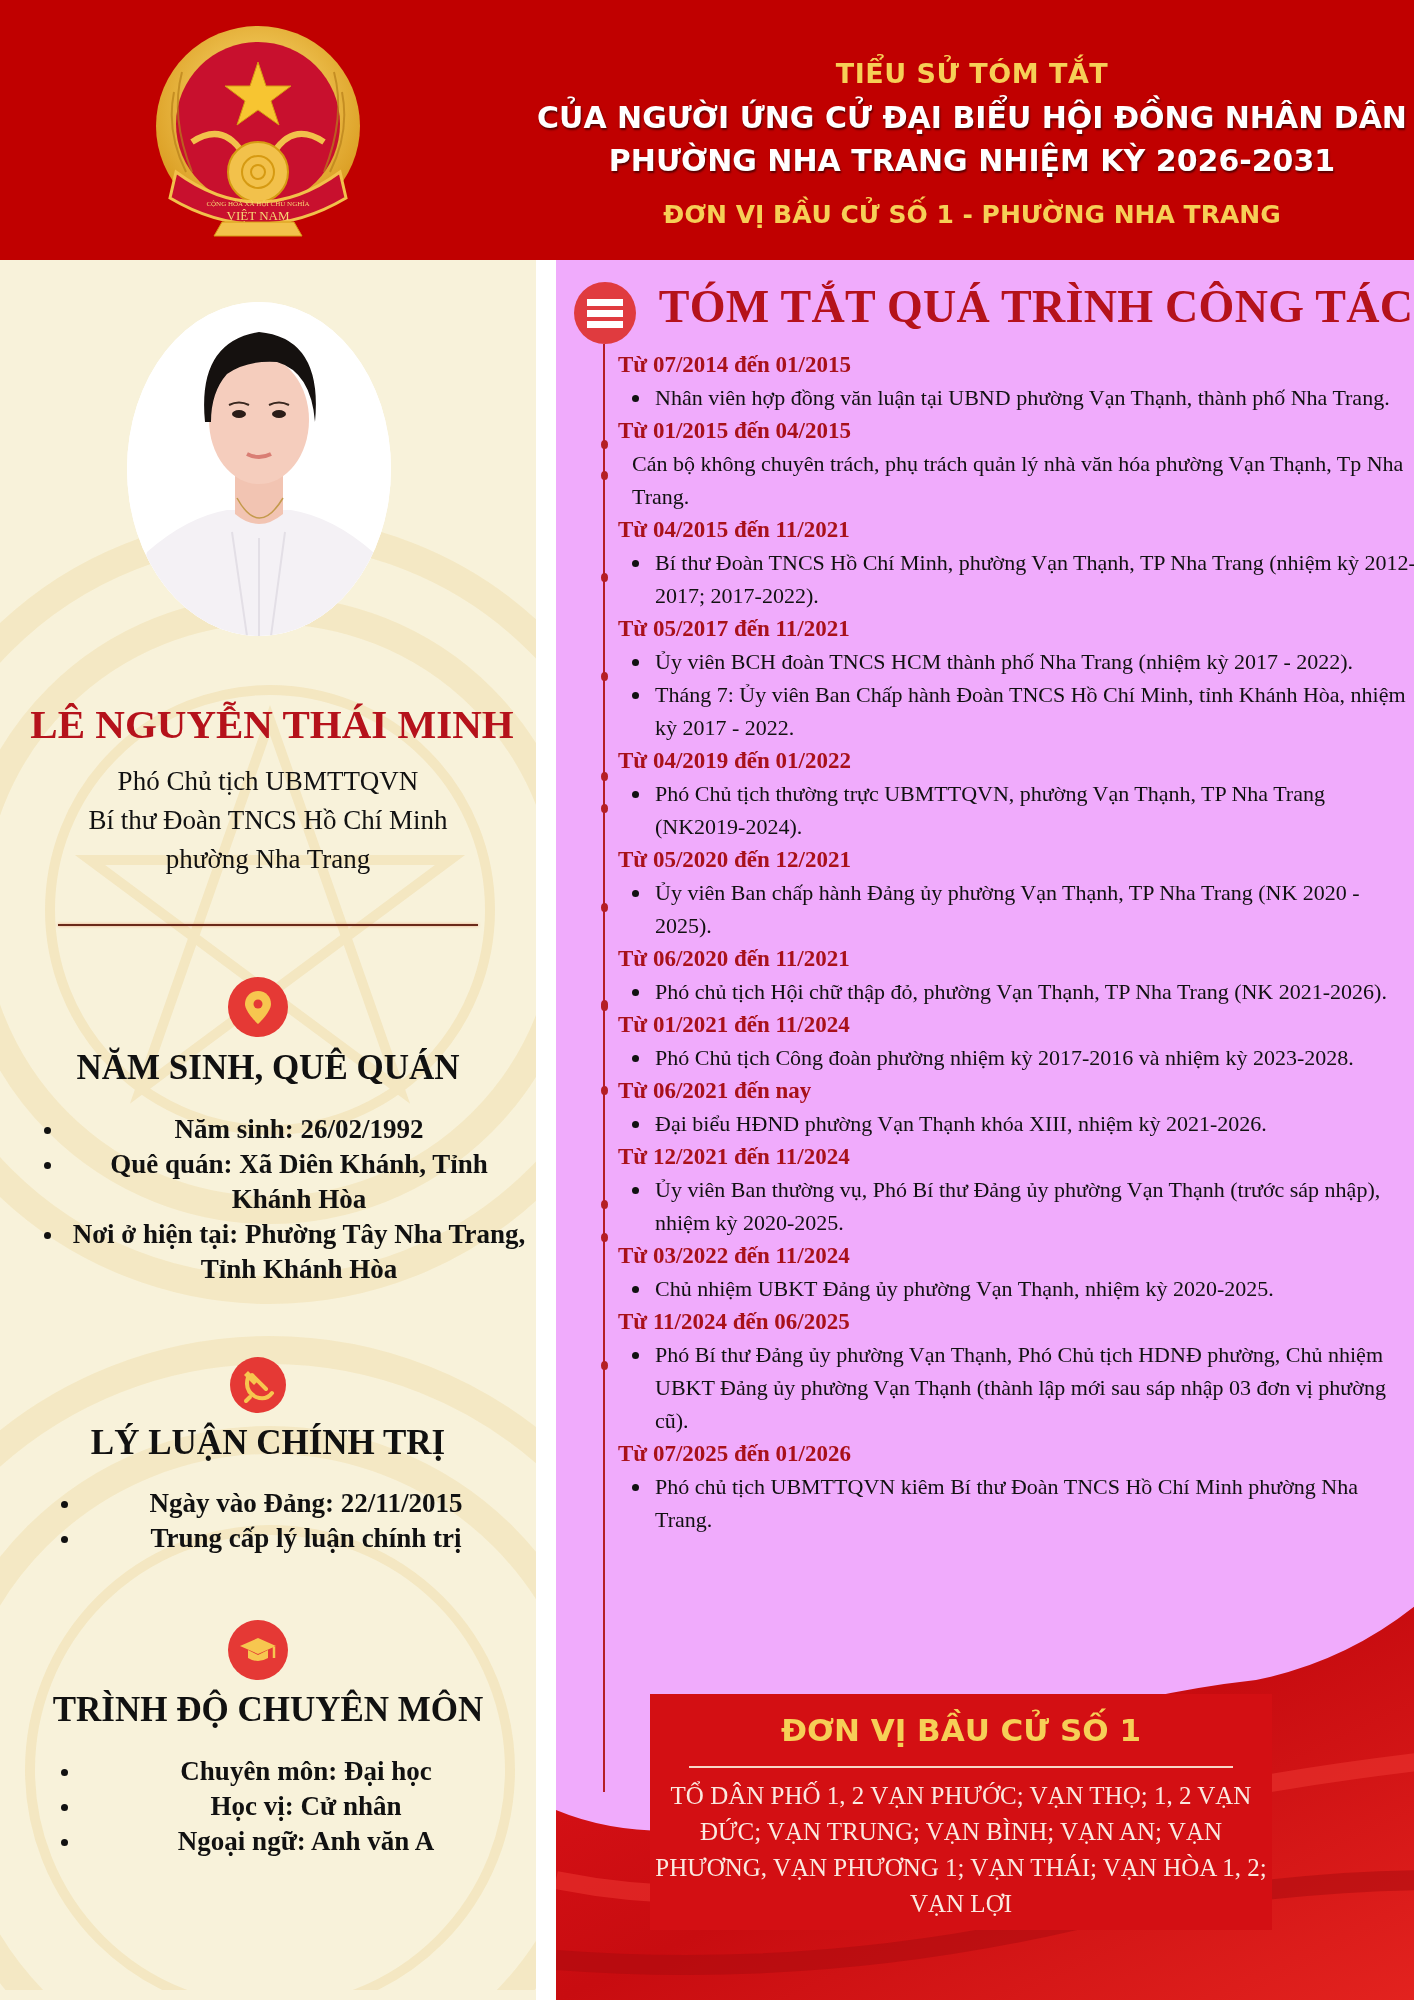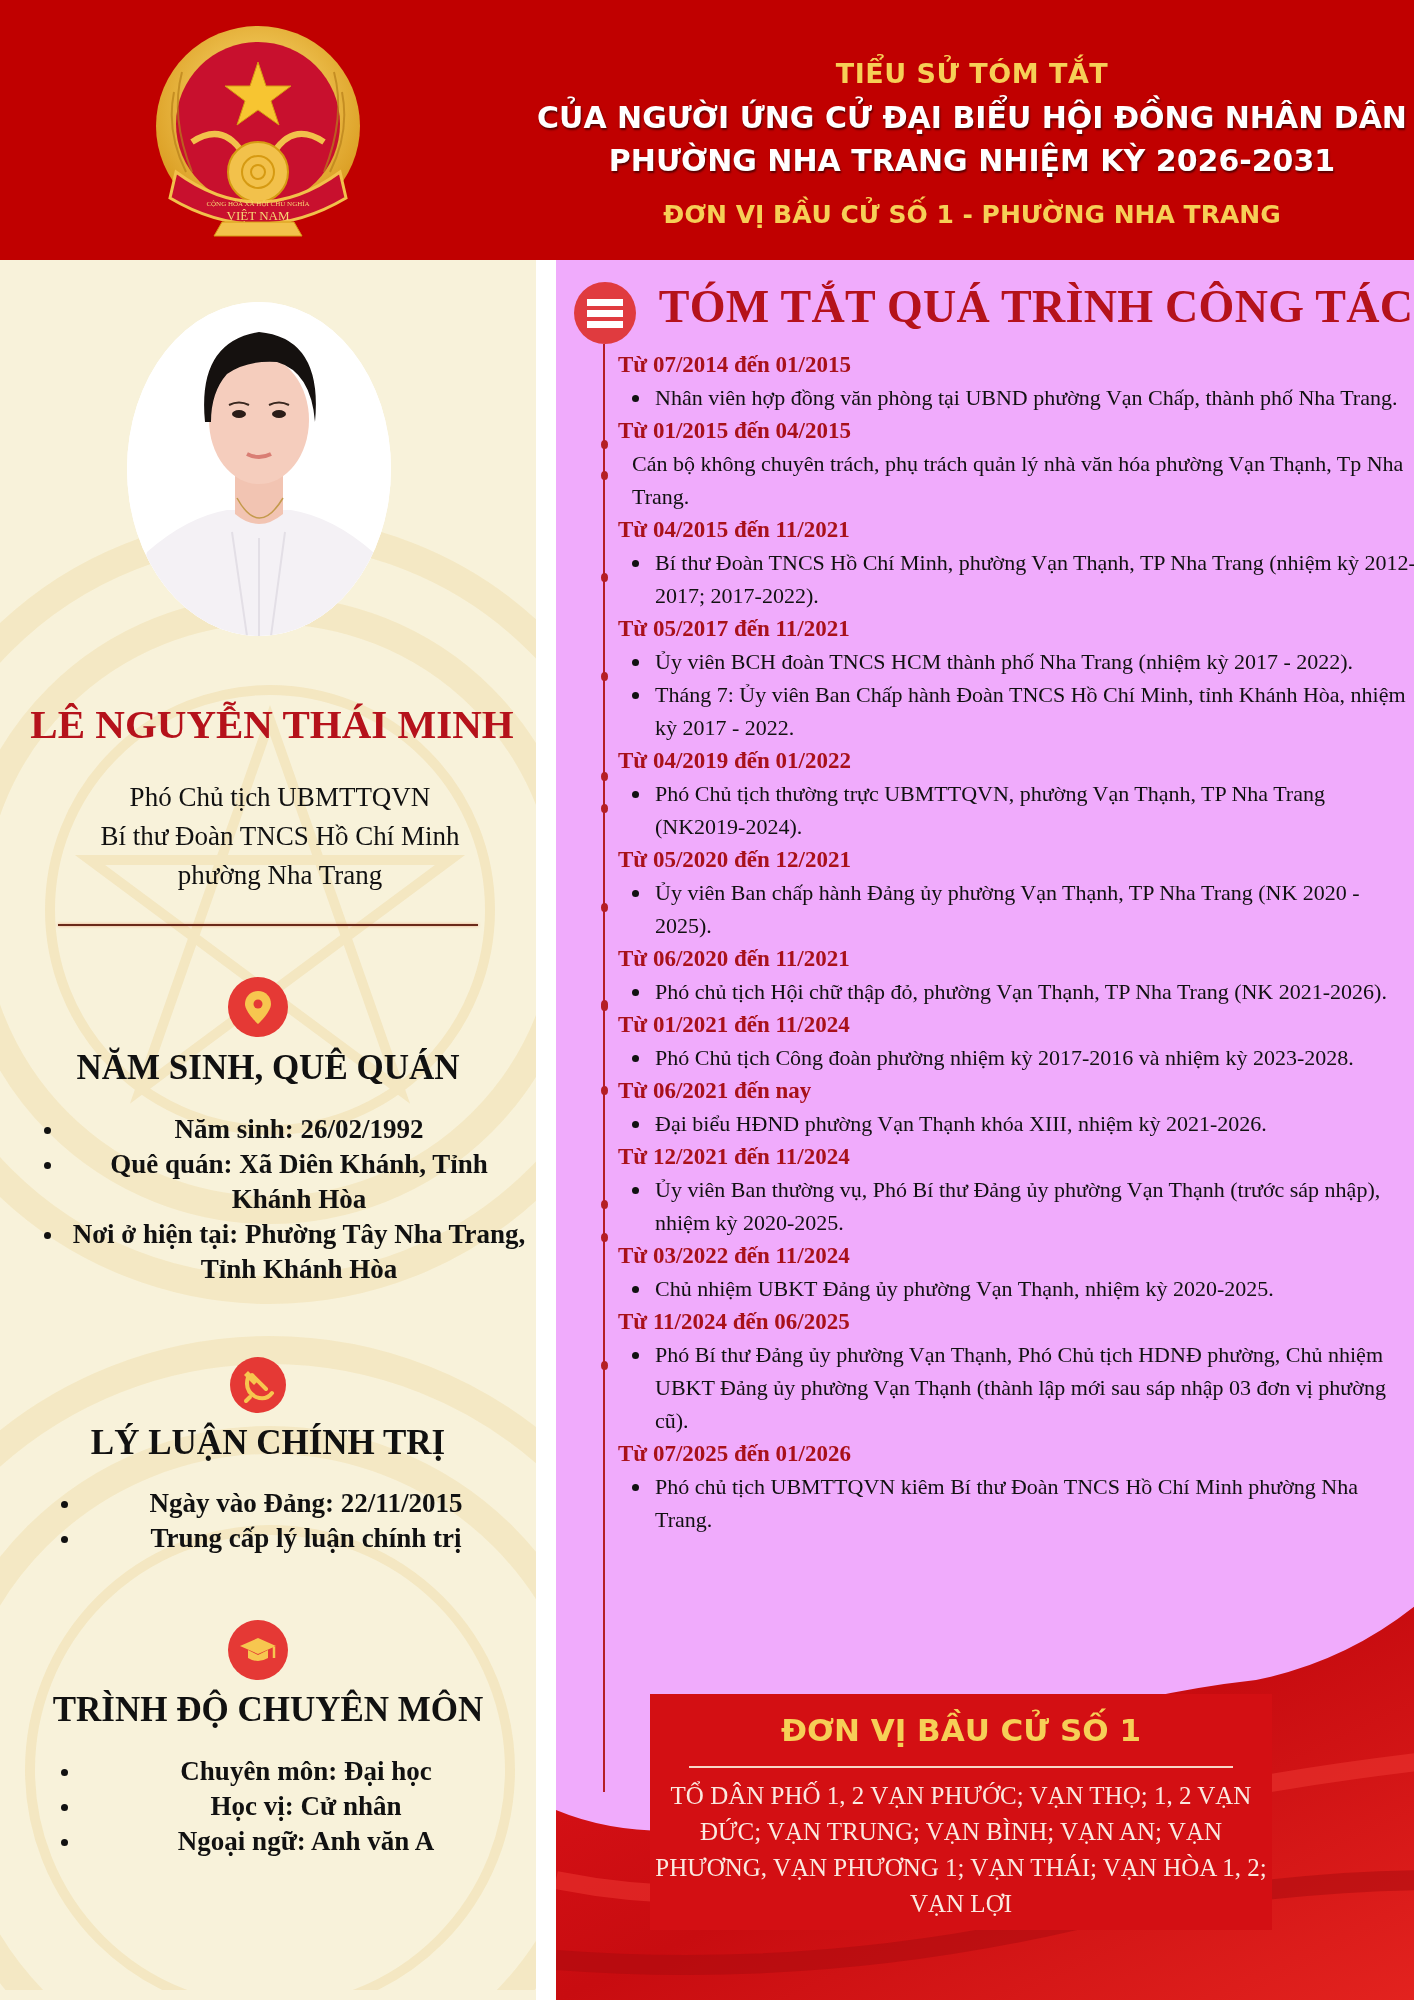--- a/index.html
+++ b/index.html
@@ -34,22 +34,22 @@
     }
     .portrait {
       position: absolute; left: 127px; top: 42px; width: 264px; height: 334px;
       border-radius: 50%; background: #ffffff; overflow: hidden;
     }
     .person-name {
       position: absolute; left: 0; width: 536px; top: 440px; text-align: center;
       font-size: 41px; font-weight: bold; color: #b5121b; padding-left: 8px;
     }
     .person-roles {
-      position: absolute; left: 0; width: 536px; top: 518px; text-align: center;
-      font-size: 27px; line-height: 39px; color: #111; margin-left: 12px;
+      position: absolute; left: 0; width: 536px; top: 502px; text-align: center;
+      font-size: 27px; line-height: 39px; color: #111;
     }
     .divider {
       position: absolute; left: 58px; top: 664px; width: 420px; height: 2px; background: #6b2a1a;
       box-shadow: 0 0 3px rgba(230,110,60,0.6);
     }
     .sec-icon {
       position: absolute; width: 60px; height: 60px; border-radius: 50%; background: #e53935;
       left: 228px;
     }
     .sec-icon svg { position: absolute; left: 0; top: 0; }
@@ -261,21 +261,21 @@
     <div class="bar" style="top:39px;"></div>
   </div>
   <div class="timeline-line"></div>
   <div class="tl-title">TÓM TẮT QUÁ TRÌNH CÔNG TÁC</div>
 
   <div class="tl-body">
 
     <div class="tl-entry">
       <div class="tl-period">Từ 07/2014 đến 01/2015</div>
       <div class="tl-item bullet" style="padding-left:37px; text-indent:0;">
-        <span>Nhân viên hợp đồng văn phòng tại UBND phường Vạn Chấp, thành phố Nha Trang.</span>
+        <span>Nhân viên hợp đồng văn luận tại UBND phường Vạn Thạnh, thành phố Nha Trang.</span>
       </div>
       <div class="tl-dot" style="top:92px;"></div>
     </div>
 
     <div class="tl-entry">
       <div class="tl-period">Từ 01/2015 đến 04/2015</div>
       <div class="tl-item plain">Cán bộ không chuyên trách, phụ trách quản lý nhà văn hóa phường Vạn Thạnh, Tp Nha Trang.</div>
       <div class="tl-dot" style="top:57px;"></div>
     </div>
 

